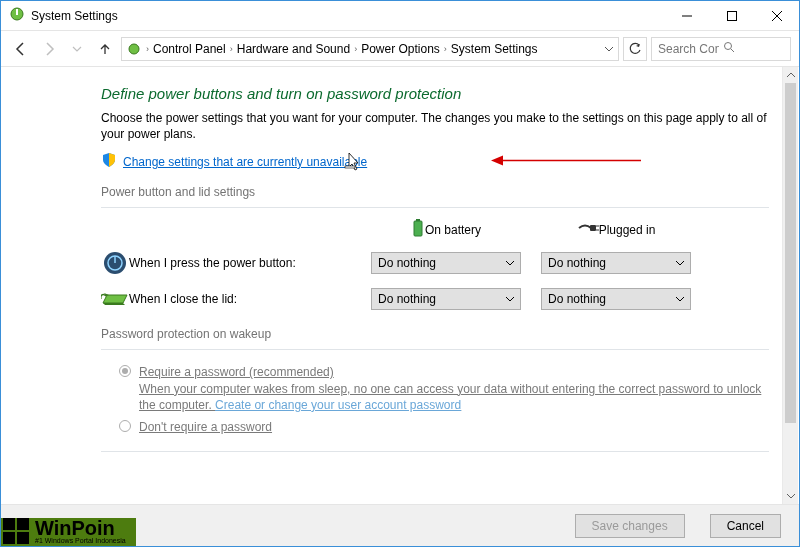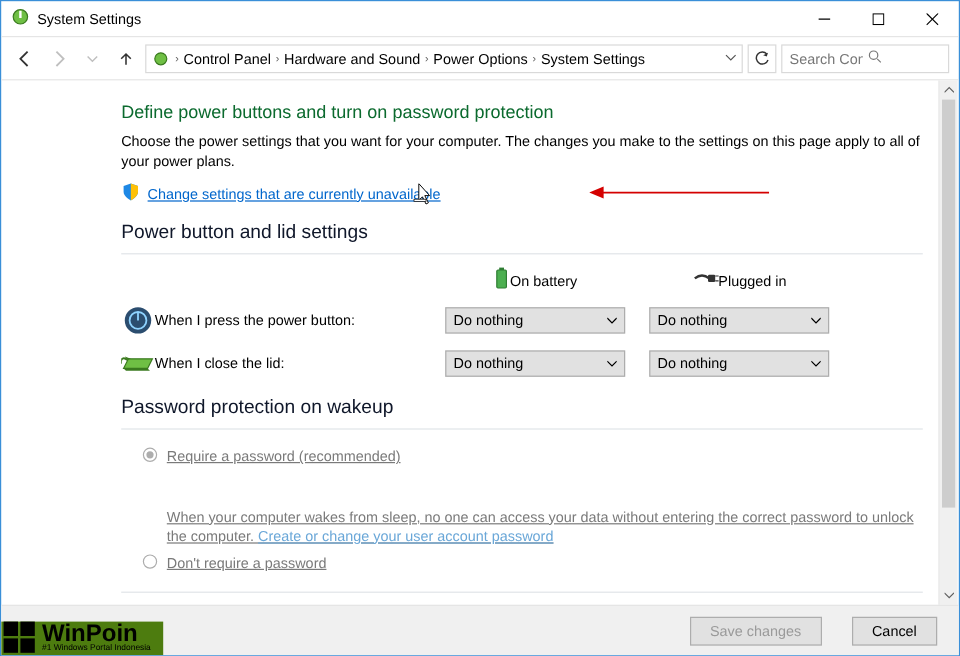--- a/index.html
+++ b/index.html
@@ -13,39 +13,39 @@
 .breadcrumb { flex: 1; display: flex; align-items: center; font-size: 12px; color: #000; gap: 2px; padding: 0 4px; }
 .breadcrumb .sep { color: #606060; font-size: 9px; }
 .breadcrumb .crumb { padding: 2px 2px; }
 .breadcrumb-wrap { flex: 1; display: flex; align-items: center; border: 1px solid #d9d9d9; height: 24px; padding: 0 4px 0 4px; }
 .bc-icon { width: 16px; height: 16px; display: flex; align-items: center; justify-content: center; }
 .bc-right { display: flex; align-items: center; gap: 2px; }
 .refresh { width: 24px; height: 24px; display: flex; align-items: center; justify-content: center; border: 1px solid #d9d9d9; }
 .search { width: 140px; height: 24px; border: 1px solid #d9d9d9; display: flex; align-items: center; padding: 0 6px; color: #777; font-size: 12px; gap: 4px; }
 .search span { flex: 1; white-space: nowrap; overflow: hidden; }
 .content { padding: 18px 30px 0 100px; height: calc(100% - 30px - 36px - 42px); overflow: hidden; position: relative; }
-h1 { font-size: 15px; font-weight: 400; color: #0b6a2e; margin-bottom: 8px; }
+h1 { font-size: 15px; font-weight: 400; color: #0b6a2e; margin-bottom: 8px; font-style: italic; }
 .desc { font-size: 12px; color: #000; margin-bottom: 10px; line-height: 1.35; }
 .shield-link { display: flex; align-items: center; gap: 6px; font-size: 12px; margin-bottom: 14px; position: relative; }
 .shield-link a { color: #0066cc; text-decoration: underline; }
 .arrow { position: absolute; left: 390px; top: 50%; transform: translateY(-50%); }
-.section-label { font-size: 16px; color: #0f172a; margin-bottom: 8px; }
+.section-label { font-size: 12px; color: #737373; margin-bottom: 8px; }
 .hr { height: 1px; background: #e0e4e8; margin: 2px 0 10px 0; }
 .grid { display: grid; grid-template-columns: 250px 150px 150px; gap: 8px 20px; align-items: center; font-size: 12px; margin-bottom: 14px; }
 .grid .hdr { display: flex; align-items: center; justify-content: center; gap: 0; }
 .row-label { display: flex; align-items: center; }
 .row-label .ico { width: 28px; height: 28px; display: flex; align-items: center; justify-content: center; }
 .dropdown { border: 1px solid #adadad; background: #e1e1e1; height: 22px; display: flex; align-items: center; justify-content: space-between; padding: 0 6px; font-size: 12px; color: #000; }
 .pw-section { font-size: 12px; color: #7a7a7a; }
 .radio-row { display: flex; align-items: flex-start; gap: 8px; padding: 4px 0 2px 18px; text-decoration: underline; }
 .radio-row .r { width: 12px; height: 12px; border: 1px solid #adadad; border-radius: 50%; margin-top: 1px; flex-shrink: 0; background: #fff; }
 .radio-row.sel .r::after { content: ""; display: block; width: 6px; height: 6px; background: #adadad; border-radius: 50%; margin: 2px; }
 .radio-row .txt { line-height: 1.35; }
 .radio-row .title-r { color: #7a7a7a; }
-.radio-row .sub { color: #7a7a7a; margin-top: 34px; }
+.radio-row .sub { color: #7a7a7a; }
 .radio-row a { color: #6aa7d8; text-decoration: underline; }
 .shutdown { font-size: 12px; margin-top: 14px; }
 .footer { position: absolute; bottom: 0; right: 0; left: 0; height: 42px; border-top: 1px solid #e5e5e5; display: flex; align-items: center; justify-content: flex-end; padding: 0 18px; gap: 25px; background: #f0f0f0; }
 .footer button { font-size: 12px; padding: 4px 16px; border: 1px solid #adadad; background: #e1e1e1; }
 .footer button.disabled { color: #9a9a9a; }
 .scrollbar { position: absolute; right: 1px; top: 66px; bottom: 42px; width: 16px; background: #f0f0f0; border-left: 1px solid #e9e9e9; }
 .sb-btn { height: 16px; display: flex; align-items: center; justify-content: center; color: #606060; }
 .sb-thumb { position: absolute; left: 2px; right: 2px; top: 16px; height: 340px; background: #cdcdcd; }
 .watermark { position: absolute; left: 0; bottom: 0; background: #4d7c0f; padding: 0 10px 2px 2px; display: flex; align-items: flex-end; gap: 6px; z-index: 10; }
 .watermark .sq { display: grid; grid-template-columns: 12px 12px; grid-template-rows: 12px 12px; gap: 2px; }

